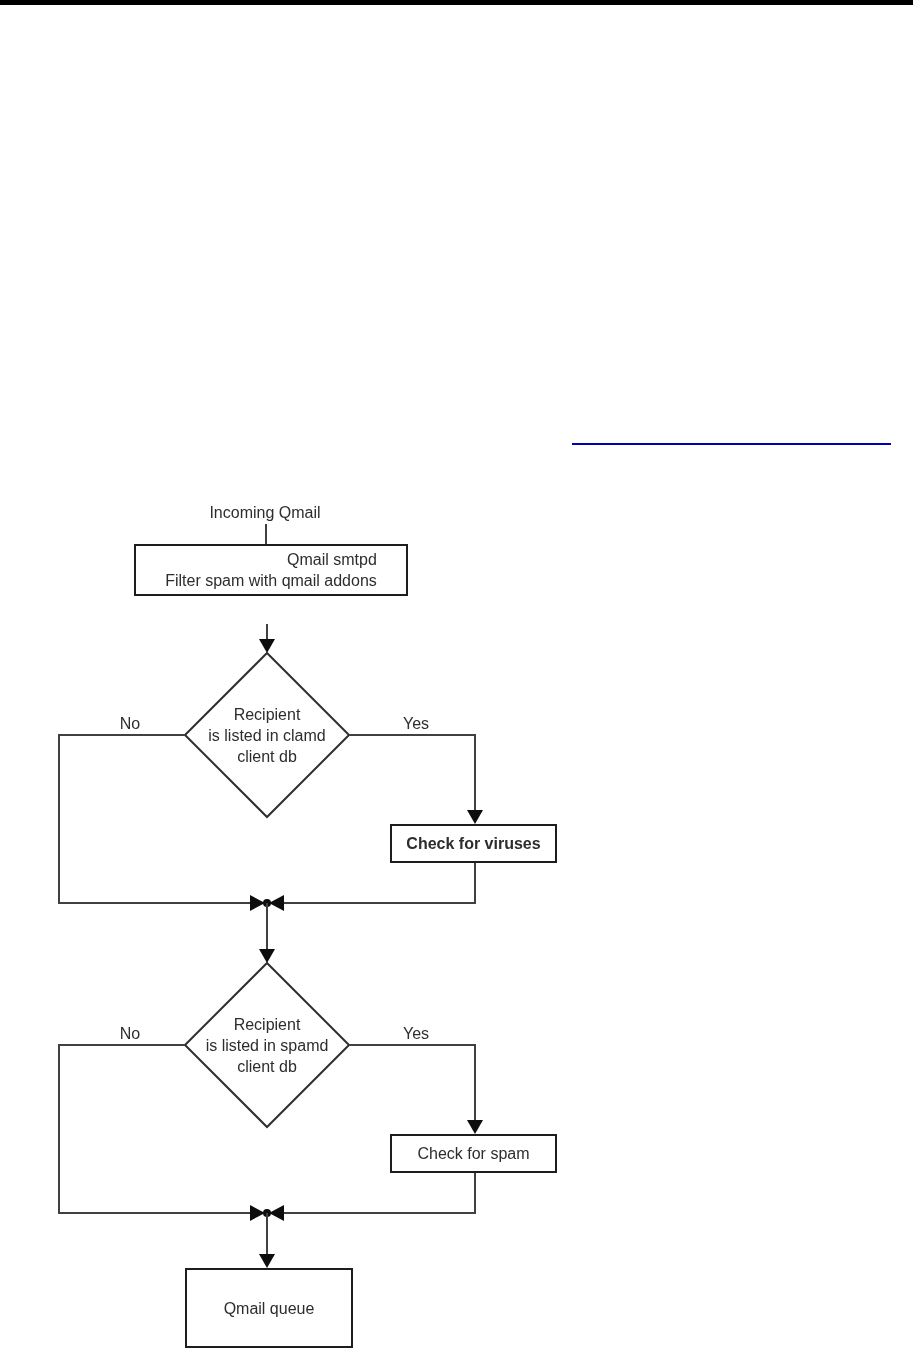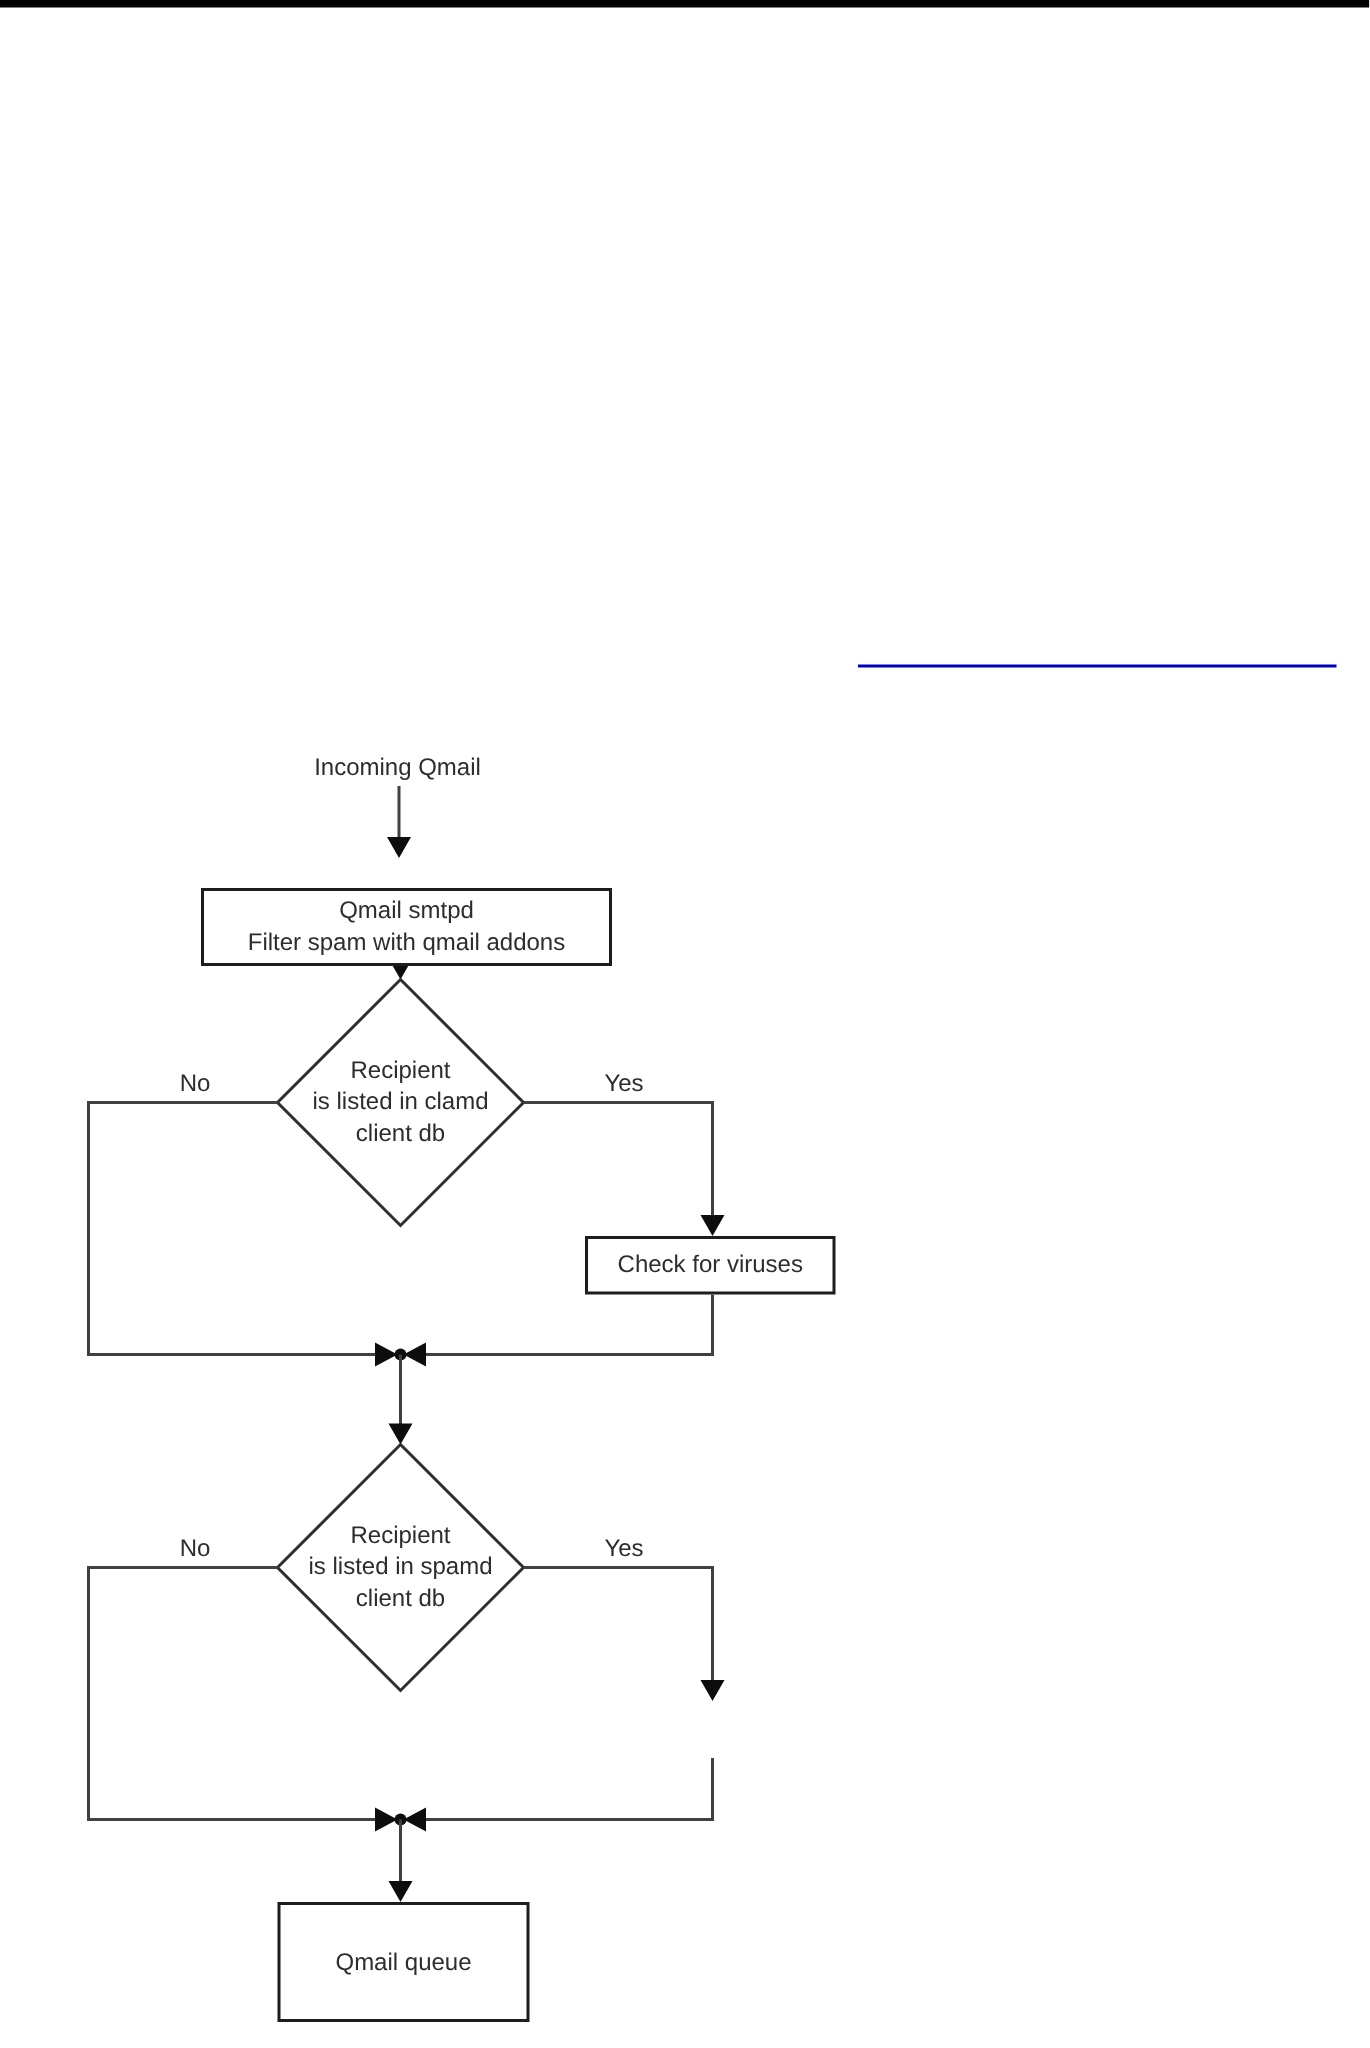--- a/index.html
+++ b/index.html
@@ -49,22 +49,22 @@
     background: #ffffff;
     display: flex;
     align-items: center;
     justify-content: center;
     text-align: center;
     font-size: 16px;
     line-height: 21px;
     white-space: pre-line;
     color: #2d2d2d;
   }
-  .node-smtpd   { left: 134px; top: 592px;  width: 274px; height: 52px; }
-  .node-viruses { left: 390px; top: 824px;  width: 167px; height: 39px; }
+  .node-smtpd   { left: 134px; top: 544px;  width: 274px; height: 52px; text-align: right; }
+  .node-viruses { left: 390px; top: 824px;  width: 167px; height: 39px; font-weight: bold; }
   .node-spam    { left: 390px; top: 1134px; width: 167px; height: 39px; }
   .node-queue   { left: 185px; top: 1268px; width: 168px; height: 80px; text-align: center; }
 
   .edge-line  { stroke: #404040; stroke-width: 2; fill: none; }
   .shape-line { stroke: #2e2e2e; stroke-width: 2; fill: #ffffff; }
   .arrowhead  { fill: #0d0d0d; stroke: none; }
   .junction-dot { fill: #0d0d0d; }
 </style>
 </head>
 <body>
@@ -140,20 +140,21 @@
     </g>
   </svg>
 
   <div class="label" style="left:265px; top:512px;">Incoming Qmail</div>
 
   <div class="node-box node-smtpd">Qmail smtpd
 Filter spam with qmail addons</div>
 
   <div class="node-box node-viruses">Check for viruses</div>
 
+  <div class="node-box node-spam">Check for spam</div>
 
   <div class="node-box node-queue">Qmail queue</div>
 
   <div class="label" style="left:267px; top:735px; width:180px;">Recipient
 is listed in clamd
 client db</div>
 
   <div class="label" style="left:267px; top:1045px; width:180px;">Recipient
 is listed in spamd
 client db</div>

